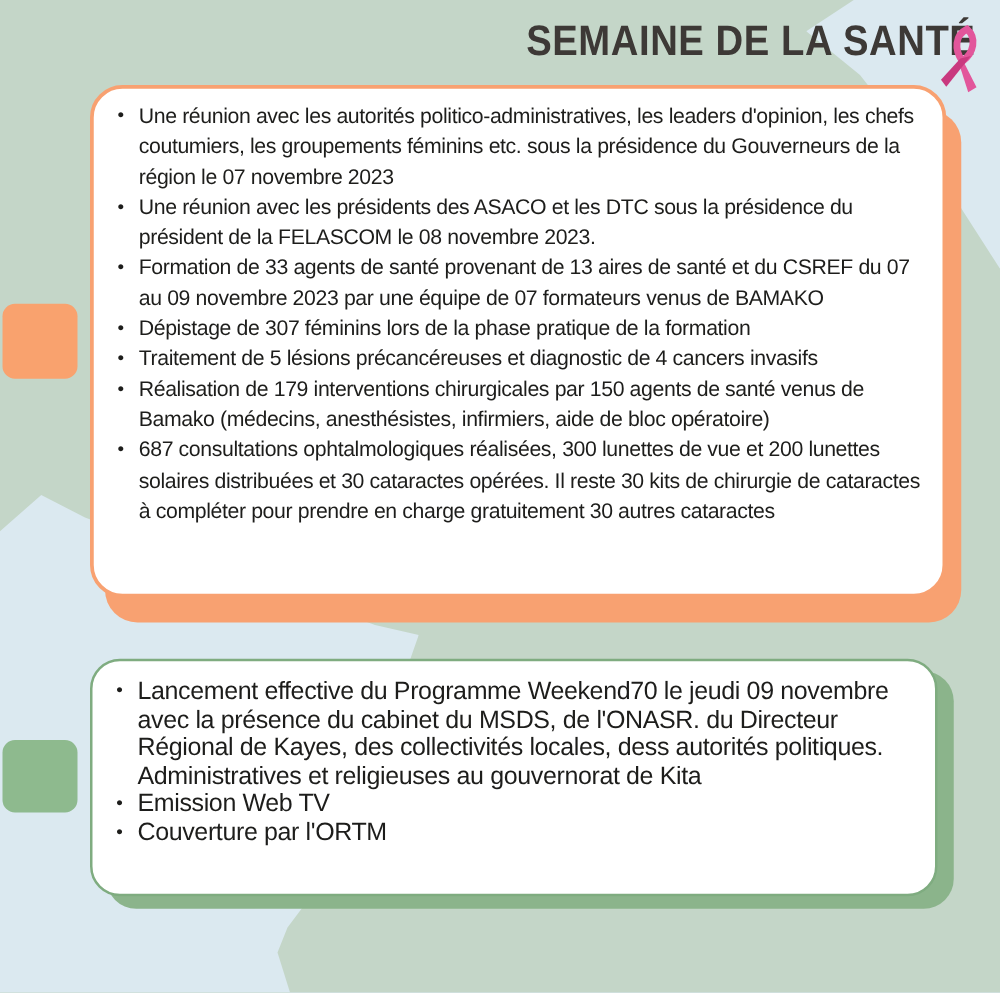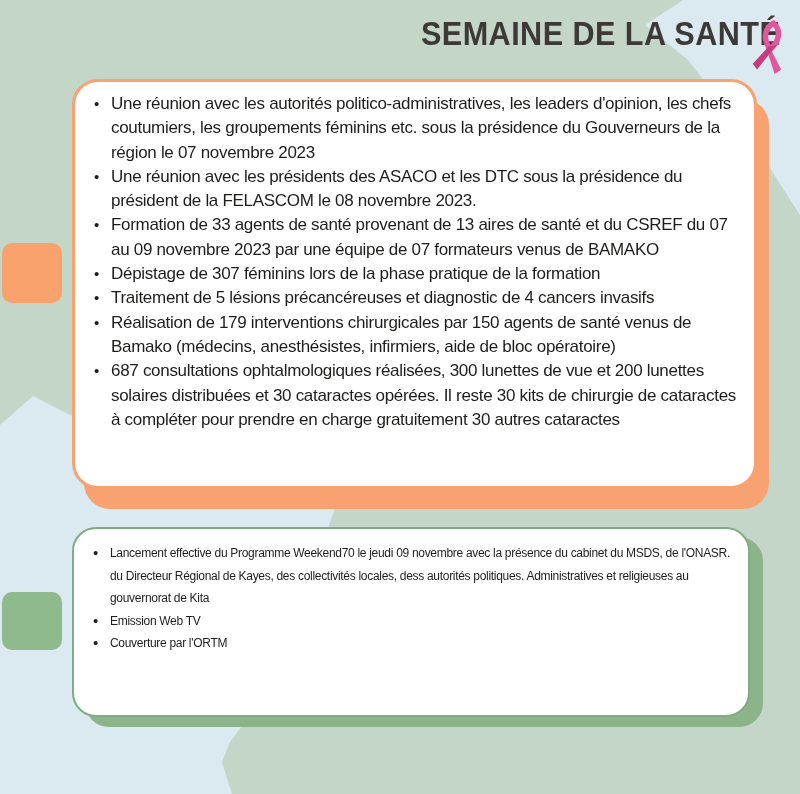--- a/index.html
+++ b/index.html
@@ -28,37 +28,37 @@
   }
   .ribbon{position:absolute;left:748px;top:18px;width:44px;height:62px;z-index:2;transform:rotate(8deg);}
   .tab{position:absolute;left:2px;width:60px;border-radius:10px;z-index:2;}
   .tab.orange{top:243px;height:60px;background:var(--orange-tab);}
   .tab.green{top:592px;height:58px;background:var(--green-tab);}
   .card{
     position:absolute;left:72px;background:var(--card-bg);box-sizing:border-box;z-index:3;
   }
   .card.orange{
     top:68px;width:685px;height:410px;border:3px solid var(--orange);
-    border-radius:26px;box-shadow:12px 20px 0 var(--orange);margin-top:11px;
+    border-radius:26px;box-shadow:12px 20px 0 var(--orange);
   }
   .card.green{
     top:527px;width:678px;height:190px;border:2px solid var(--green-border);
     border-radius:24px;box-shadow:13px 10px 0 var(--green);
   }
   ul.bullets{list-style:none;margin:0;padding:10px 12px 0 16px;}
   ul.bullets li{
     position:relative;padding-left:20px;
     font-size:17px;line-height:24.3px;letter-spacing:-0.3px;
   }
   ul.bullets li::before{
     content:"•";position:absolute;left:3px;top:0;
     font-size:15px;color:var(--text);
   }
   .card.green ul.bullets{padding-top:13px;}
-  .card.green ul.bullets li{font-size:12px;line-height:22.6px;}
+  .card.green ul.bullets li{font-size:20px;line-height:22.6px;}
 </style>
 </head>
 <body>
 
 <div class="decor tr"></div>
 <div class="decor bl"></div>
 
 <div class="page-title">
   <span class="inner">SEMAINE DE LA SANTÉ</span>
 </div>

